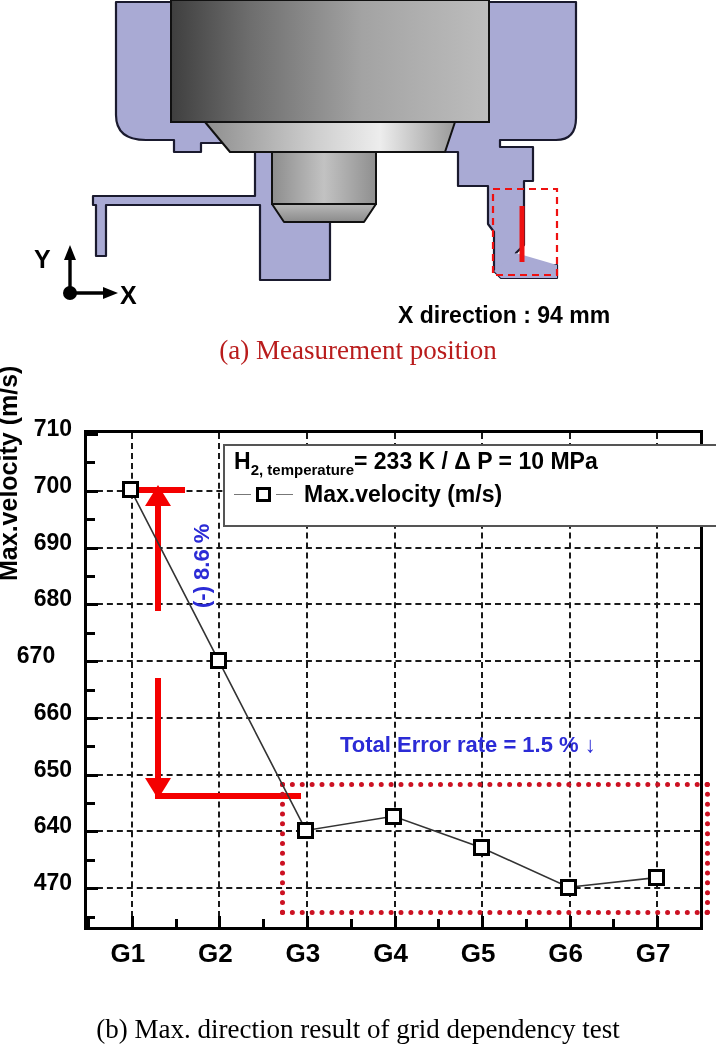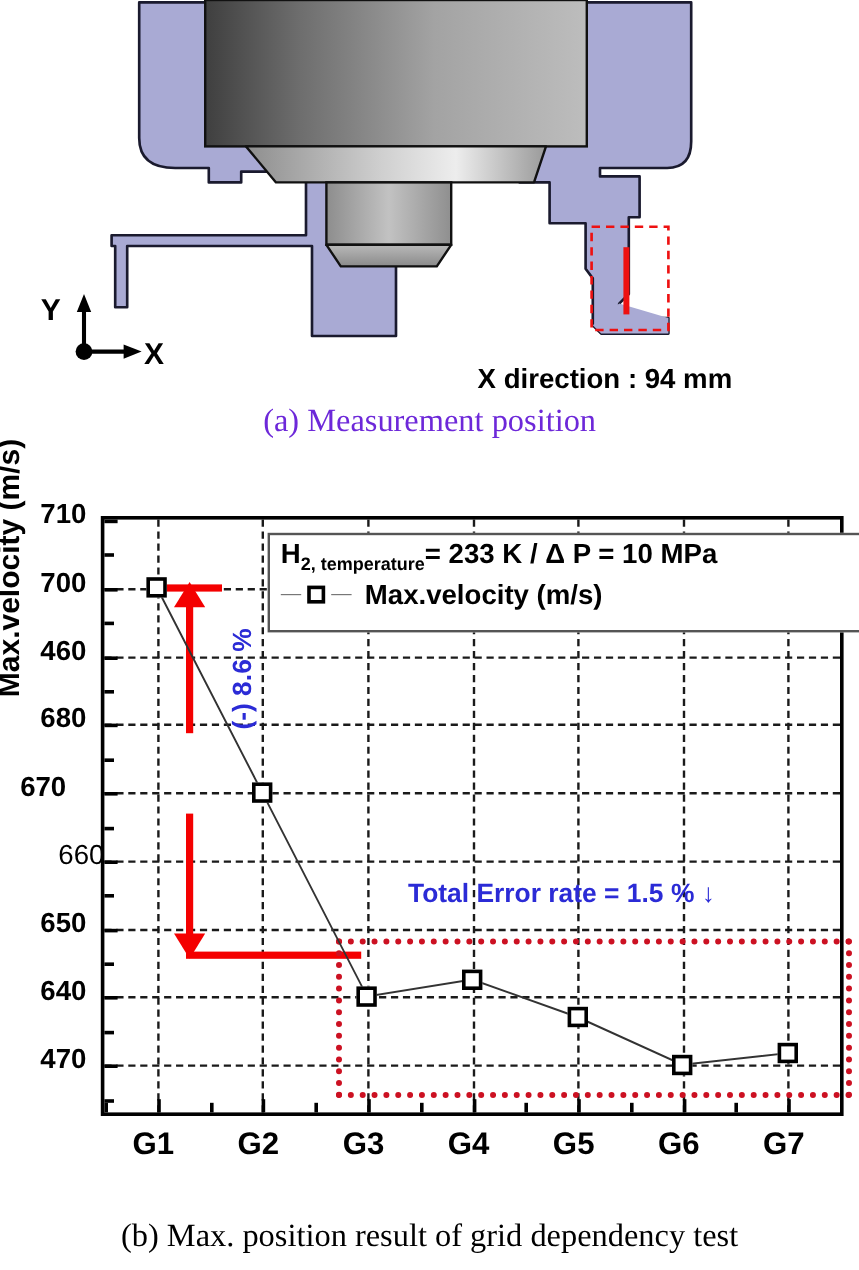--- a/index.html
+++ b/index.html
@@ -3,21 +3,21 @@
 <meta charset="utf-8">
 <style>
   html,body{margin:0;padding:0;background:#ffffff;}
   body{width:716px;height:1058px;position:relative;overflow:hidden;
        font-family:"Liberation Sans", sans-serif;color:#000;}
   .fig{position:absolute;}
 
   
   #panel-a{left:0;top:0;width:716px;height:330px;}
   #caption-a{position:absolute;left:0;top:335px;width:716px;text-align:center;
-             font-family:"Liberation Serif", serif;font-size:27px;color:#6d28d9;}
+             font-family:"Liberation Serif", serif;font-size:27px;color:#b91c1c;}
   #caption-b{position:absolute;left:0;top:1014px;width:716px;text-align:center;
              font-family:"Liberation Serif", serif;font-size:27px;color:#000;}
 
   
   #panel-b{left:0;top:395px;width:716px;height:615px;}
   #plot{position:absolute;left:84px;top:35px;width:619px;height:500px;
         border:3px solid #000;box-sizing:border-box;background:#fff;}
   .gridline-h{position:absolute;left:0;right:0;height:0;
      border-top:2px dashed #1a1a1a;}
   .gridline-v{position:absolute;top:0;bottom:0;width:0;
@@ -218,31 +218,31 @@
         <span class="legdash"></span>
         <span style="margin-left:6px;">Max.velocity (m/s)</span>
       </div>
     </div>
   </div>
 
   <div id="ylabels">
       <div style="position: absolute; left: 0px; width: 72px; text-align: right; font-size: 23px; font-weight: bold; top: 474.253px;">470</div>
       <div style="position: absolute; left: 0px; width: 72px; text-align: right; font-size: 23px; font-weight: bold; top: 417.471px;">640</div>
       <div style="position: absolute; left: 0px; width: 72px; text-align: right; font-size: 23px; font-weight: bold; top: 360.69px;">650</div>
-      <div style="position: absolute; left: 0px; width: 72px; text-align: right; font-size: 23px; font-weight: normal; top: 303.908px; padding-left: 15px;">660</div>
+      <div style="position: absolute; left: 0px; width: 72px; text-align: right; font-size: 23px; font-weight: bold; top: 303.908px;">660</div>
       <div style="position: absolute; left: 0px; width: 72px; text-align: center; font-size: 23px; font-weight: bold; top: 247.126px;">670</div>
       <div style="position: absolute; left: 0px; width: 72px; text-align: right; font-size: 23px; font-weight: bold; top: 190.345px;">680</div>
-      <div style="position: absolute; left: 0px; width: 72px; text-align: right; font-size: 23px; font-weight: bold; top: 133.563px;">460</div>
+      <div style="position: absolute; left: 0px; width: 72px; text-align: right; font-size: 23px; font-weight: bold; top: 133.563px;">690</div>
       <div style="position: absolute; left: 0px; width: 72px; text-align: right; font-size: 23px; font-weight: bold; top: 76.7816px;">700</div>
       <div style="position: absolute; left: 0px; width: 72px; text-align: right; font-size: 23px; font-weight: bold; top: 20px;">710</div>
     </div>
   <div id="xlabels">
       <div class="xtick-label" style="left: 97.7857px; top: 543px;">G1</div>
       <div class="xtick-label" style="left: 185.357px; top: 543px;">G2</div>
       <div class="xtick-label" style="left: 272.929px; top: 543px;">G3</div>
       <div class="xtick-label" style="left: 360.5px; top: 543px;">G4</div>
       <div class="xtick-label" style="left: 448.071px; top: 543px;">G5</div>
       <div class="xtick-label" style="left: 535.643px; top: 543px;">G6</div>
       <div class="xtick-label" style="left: 623.214px; top: 543px;">G7</div>
     </div>
 </div>
 
-<div id="caption-b">(b) Max. position result of grid dependency test</div>
+<div id="caption-b">(b) Max. direction result of grid dependency test</div>
 
 </body></html>

